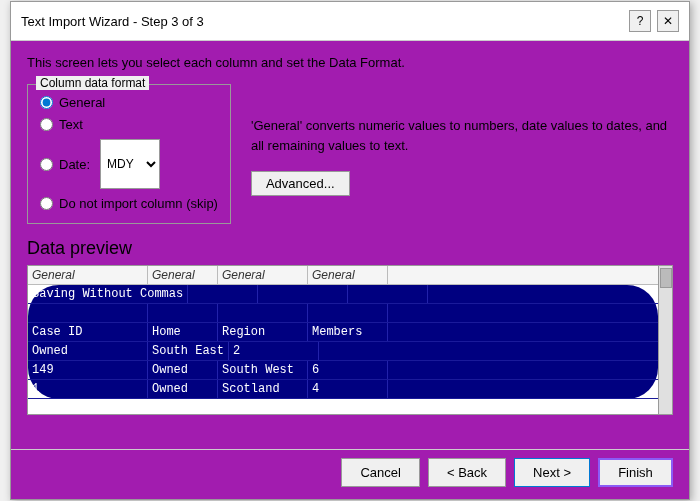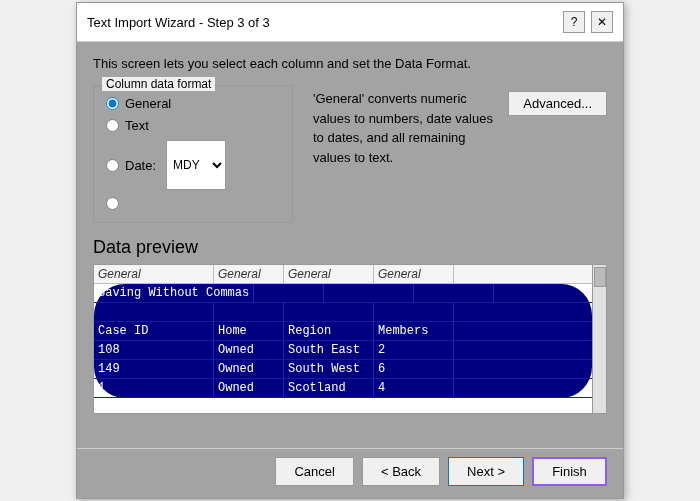--- a/index.html
+++ b/index.html
@@ -7,22 +7,22 @@
       font-family: 'Segoe UI', Arial, sans-serif;
       font-size: 13px;
       background: #f0f0f0;
       display: flex;
       align-items: center;
       justify-content: center;
       height: 100vh;
       color: #000;
     }
     .dialog {
-      width: 548px;
-      background: #a3a3a3;
+      width: 680px;
+      background: #a21caf;
       border: 1px solid #999;
       box-shadow: 2px 2px 8px rgba(0,0,0,0.3);
     }
     .title-bar {
       background: #fff;
       border-bottom: 1px solid #ccc;
       padding: 8px 10px;
       display: flex;
       align-items: center;
       justify-content: space-between;
@@ -96,21 +96,21 @@
       margin-left: 4px;
       font-size: 12px;
       padding: 16px 2px;
       border: 1px solid #999;
       background: #fff;
       min-width: 60px;
     }
     .right-panel {
       flex: 1;
       display: flex;
-      flex-direction: row;
+      flex-direction: column;
       gap: 10px;
       justify-content: center;
     }
     .info-text {
       font-size: 13px;
       line-height: 1.5;
       margin-top: 4px;
     }
     .advanced-btn {
       align-self: flex-start;
@@ -259,20 +259,21 @@
             <input type="radio" name="col-format" id="opt-date" style="">
             <label class="radio-label" for="opt-date">Date:</label>
             <select class="select-inline">
               <option>MDY</option>
               <option>DMY</option>
               <option>YMD</option>
             </select>
           </div>
           <div class="radio-row">
             <input type="radio" name="col-format" id="opt-skip" style="">
+            <label class="radio-label" for="opt-skip">Do not import column (skip)</label>
           </div>
         </div>
       </div>
 
       <div class="right-panel">
         <p class="info-text">'General' converts numeric values to numbers, date values to dates, and all remaining values to text.</p>
         <button class="advanced-btn">Advanced...</button>
       </div>
     </div>
 
@@ -302,21 +303,20 @@
                 <div class="data-cell"></div>
                 <div class="data-cell"></div>
               </div>
               <div class="data-row">
                 <div class="data-cell">Case ID</div>
                 <div class="data-cell">Home</div>
                 <div class="data-cell">Region</div>
                 <div class="data-cell">Members</div>
               </div>
               <div class="data-row">
-                <div class="data-cell">108</div>
                 <div class="data-cell">Owned</div>
                 <div class="data-cell">South East</div>
                 <div class="data-cell">2</div>
               </div>
               <div class="data-row">
                 <div class="data-cell">149</div>
                 <div class="data-cell">Owned</div>
                 <div class="data-cell">South West</div>
                 <div class="data-cell">6</div>
               </div>

